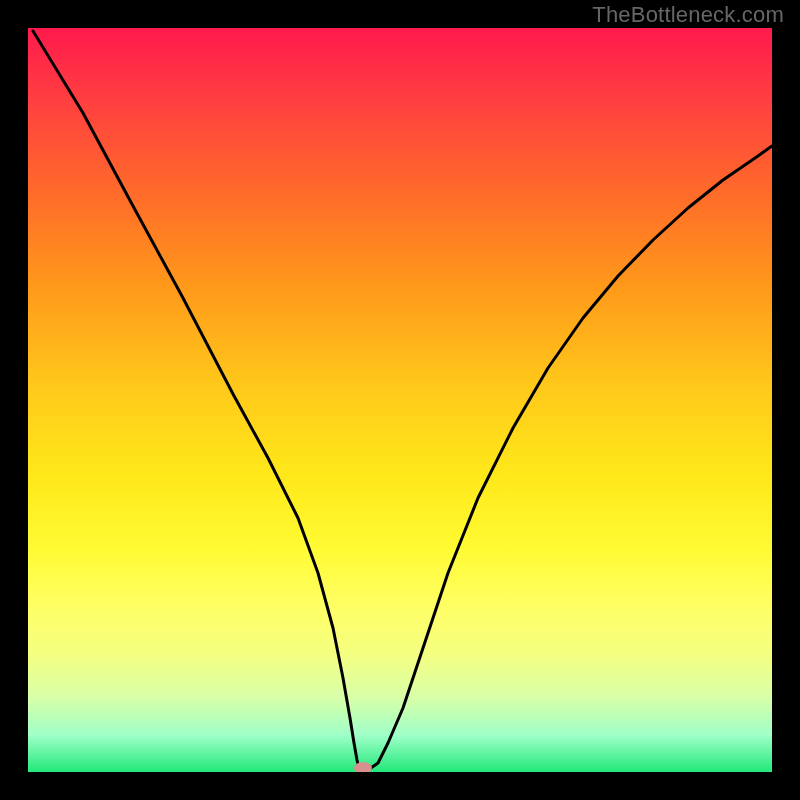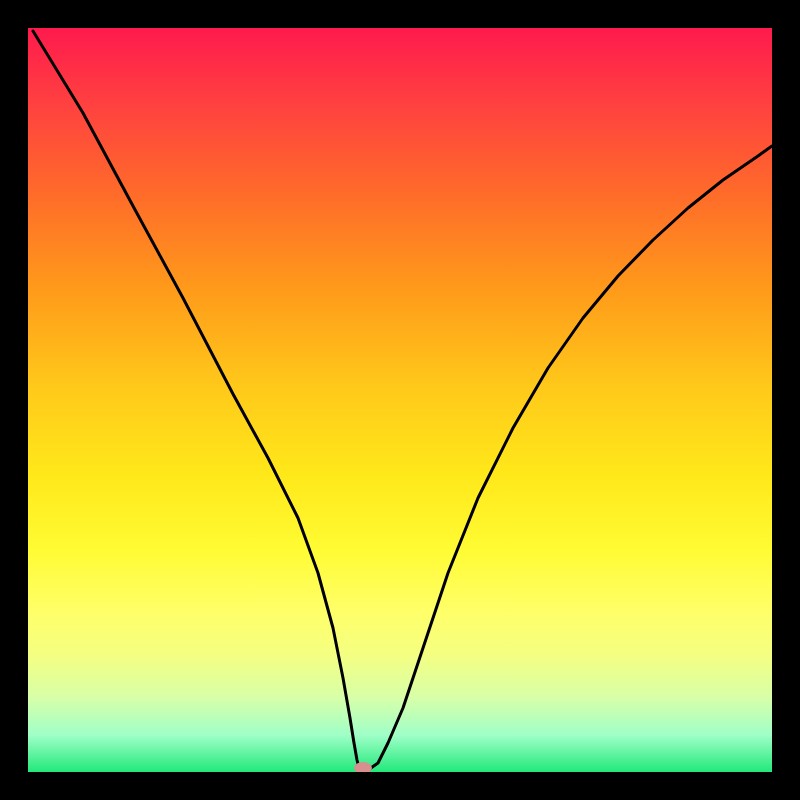--- a/index.html
+++ b/index.html
@@ -88,13 +88,14 @@
                L 555 290
                L 590 248
                L 625 212
                L 660 180
                L 695 152
                L 730 128
                L 744 118" fill="none" stroke="#000" stroke-width="3" stroke-linecap="round" stroke-linejoin="round"></path>
       <ellipse cx="335" cy="740" rx="9" ry="6" fill="#d78f8f"></ellipse>
     </svg>
   </div>
+  <div class="watermark">TheBottleneck.com</div>
 </div>
 
 </body></html>

